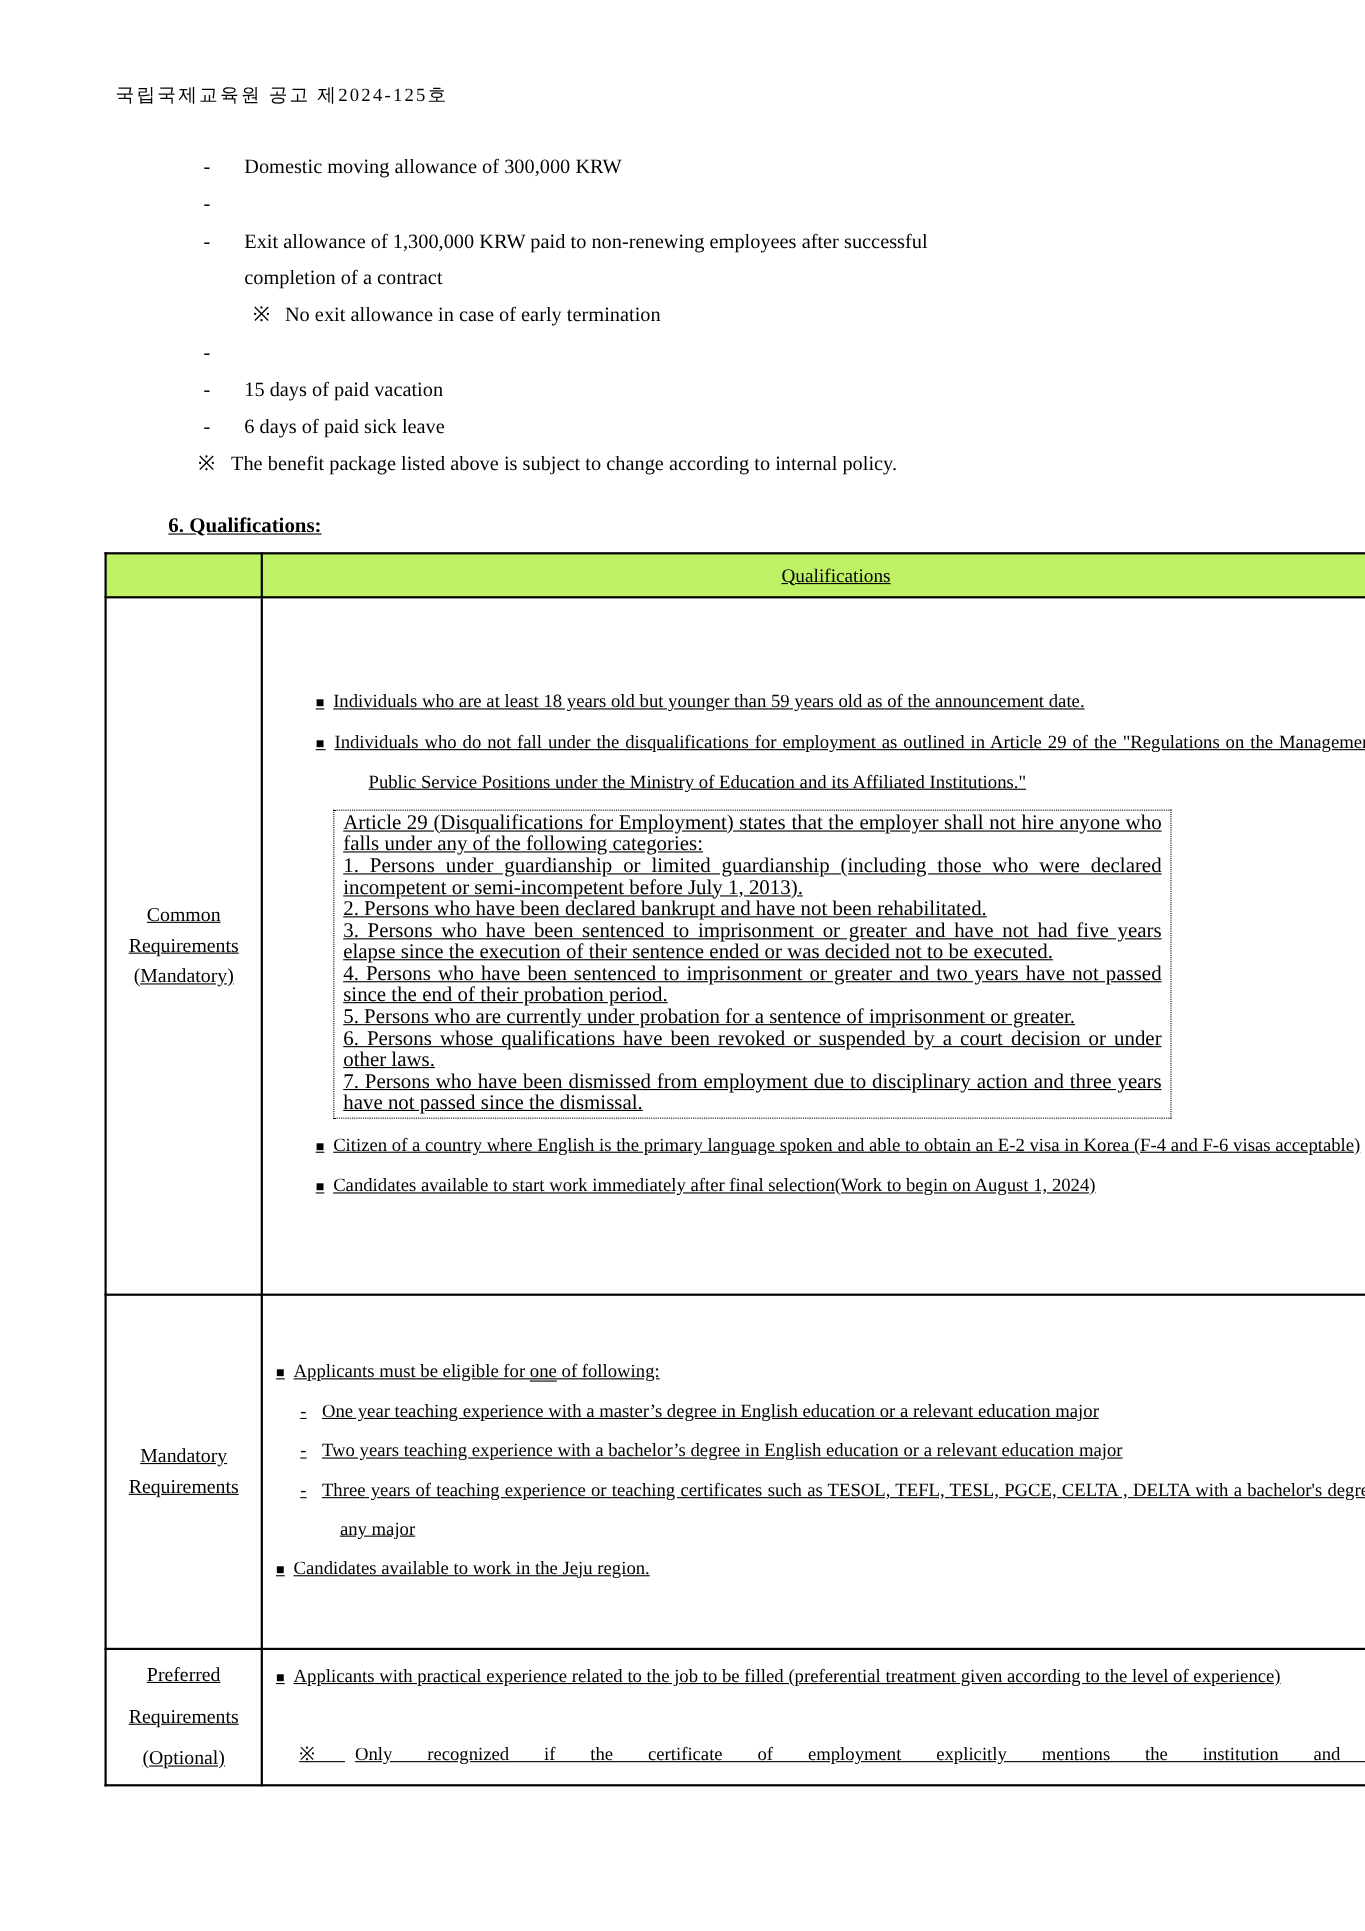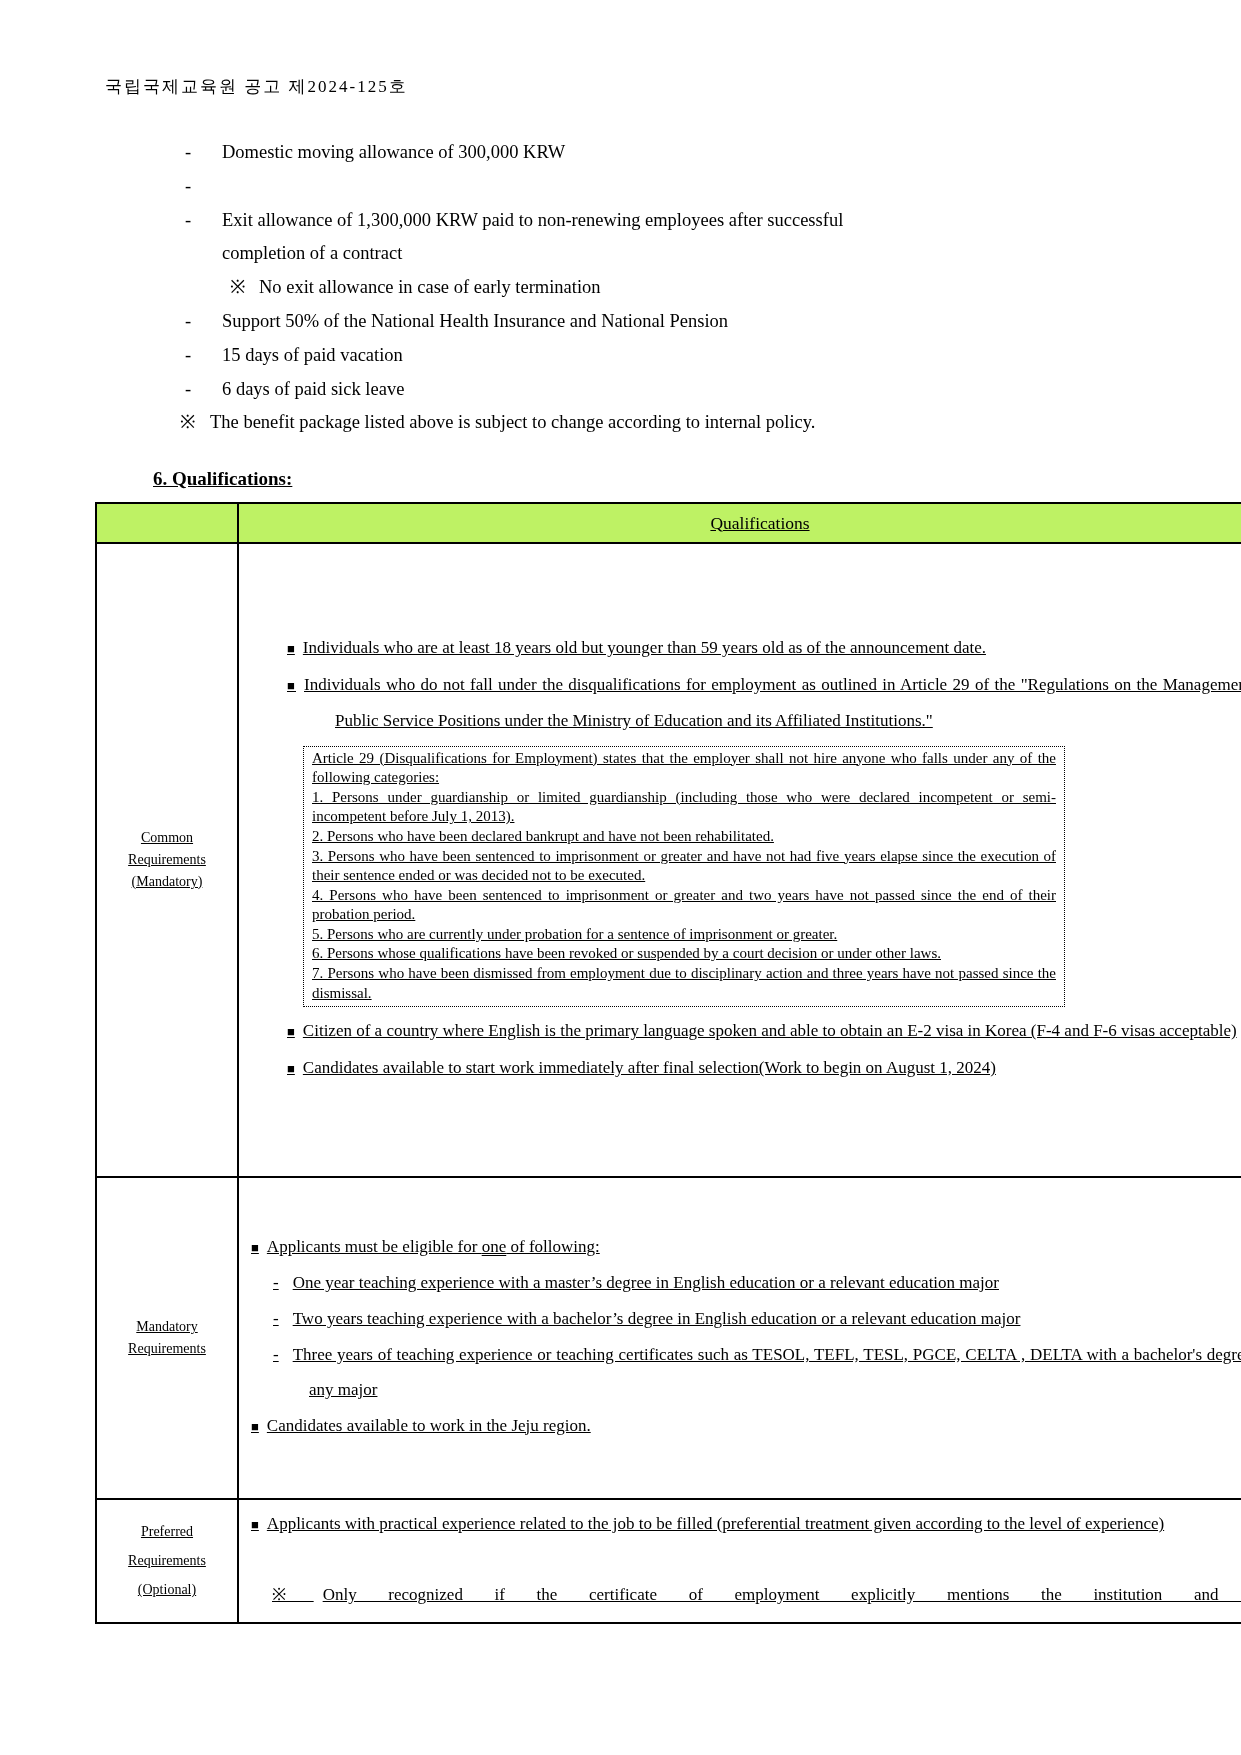--- a/index.html
+++ b/index.html
@@ -23,21 +23,21 @@
   .b-subnote { margin-left:50px; }
   .b-subnote .b-marker { flex:0 0 29px; padding-left:0; }
   .b-footnote .b-marker { flex:0 0 30px; padding-left:0; }
   .b-footnote .b-text { max-width:900px; }
   
   .qual { position:absolute; left:95px; top:468px; width:1188px;text-decoration:underline; }
   .qual-heading { font-size:19px; font-weight:bold; margin-left:58px; margin-bottom:12px; }
   table.qual-table { width:100%; border-collapse:collapse; table-layout:fixed; }
   table.qual-table td { border:2px solid #000; vertical-align:middle; }
   td.label-cell {
-    width:142px; text-align:center; font-size:14px;
+    width:142px; text-align:center; font-size:18px;
     line-height:1.55; padding:4px 8px;
   }
   td.label-cell.lh-tall { line-height:2.1; }
   tr.head-row td { background:#bef264; height:40px; border-bottom:2px solid #000; }
   td.head-title { text-align:center; font-size:17.5px; }
   td.content-cell { vertical-align:top; padding:6px 10px 8px 12px; }
   .q-par {
     font-size:17px; line-height:34.8px; text-align:justify;
     padding-left:48px; text-indent:-48px; margin:1px 0;
   }
@@ -45,21 +45,21 @@
   .q-par.dash { padding-left:58px; text-indent:-36px; }
   .q-par.dash .dm { margin-right:14px; }
   .q-par.note { padding-left:52px; text-indent:-31px; }
   .q-par.note .rm { margin-right:9px; }
   .q-par.cutoff { text-align-last:justify;margin-top:35px; }
   .u { text-decoration:underline; text-underline-offset:3px; }
   .article-box {
     width:762px; margin:7px 0 7px 16px;
     border:1.5px dotted #000; padding:2px 8px 3px 8px;
   }
-  .box-par { font-size:15px; line-height:19.6px; text-align:justify; }
+  .box-par { font-size:19px; line-height:19.6px; text-align:justify; }
 </style>
 </head>
 <body>
 
 <div class="page">
 
   <div class="doc-header">국립국제교육원 공고 제2024-125호</div>
 
   <section class="benefits">
     <div class="b-row">
@@ -72,21 +72,20 @@
     <div class="b-row">
       <span class="b-marker">-</span>
       <span class="b-text">Exit allowance of 1,300,000 KRW paid to non-renewing employees after successful completion of a contract</span>
     </div>
     <div class="b-row b-subnote">
       <span class="b-marker">※</span>
       <span class="b-text">No exit allowance in case of early termination</span>
     </div>
     <div class="b-row">
       <span class="b-marker">-</span>
-      <span class="b-text">Support 50% of the National Health Insurance and National Pension</span>
     </div>
     <div class="b-row">
       <span class="b-marker">-</span>
       <span class="b-text">15 days of paid vacation</span>
     </div>
     <div class="b-row">
       <span class="b-marker">-</span>
       <span class="b-text">6 days of paid sick leave</span>
     </div>
     <div class="b-row b-footnote">

